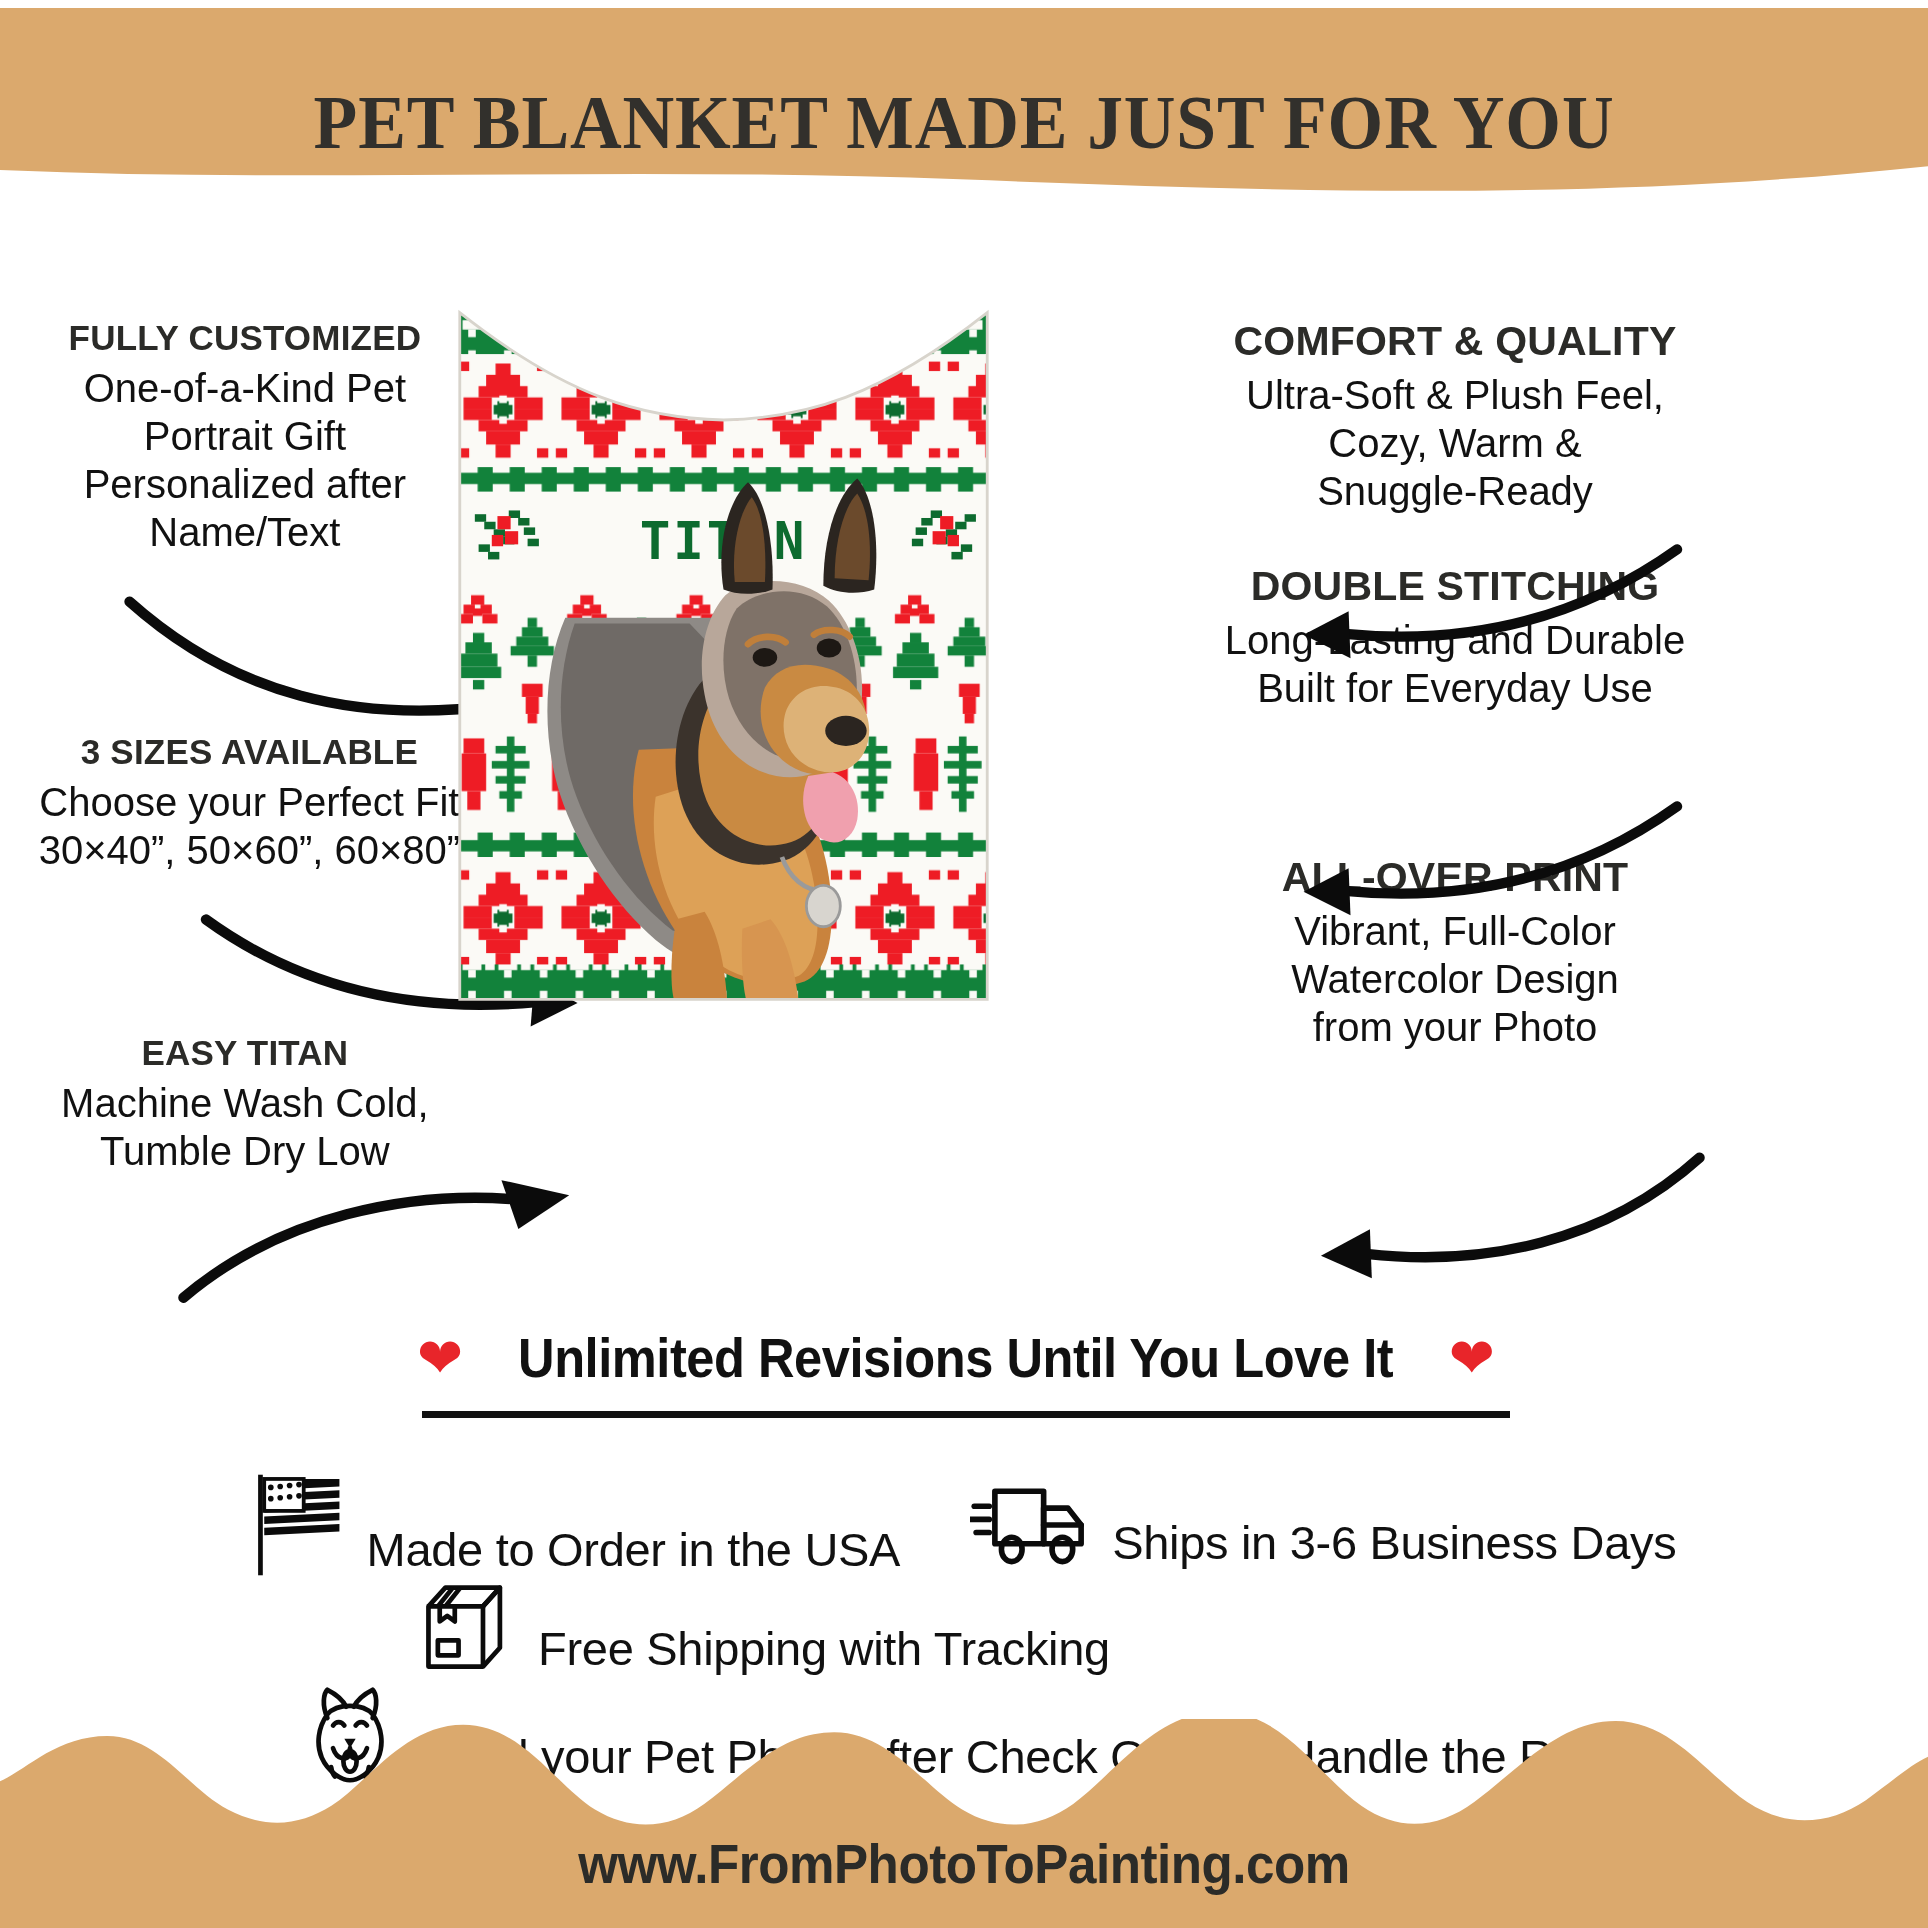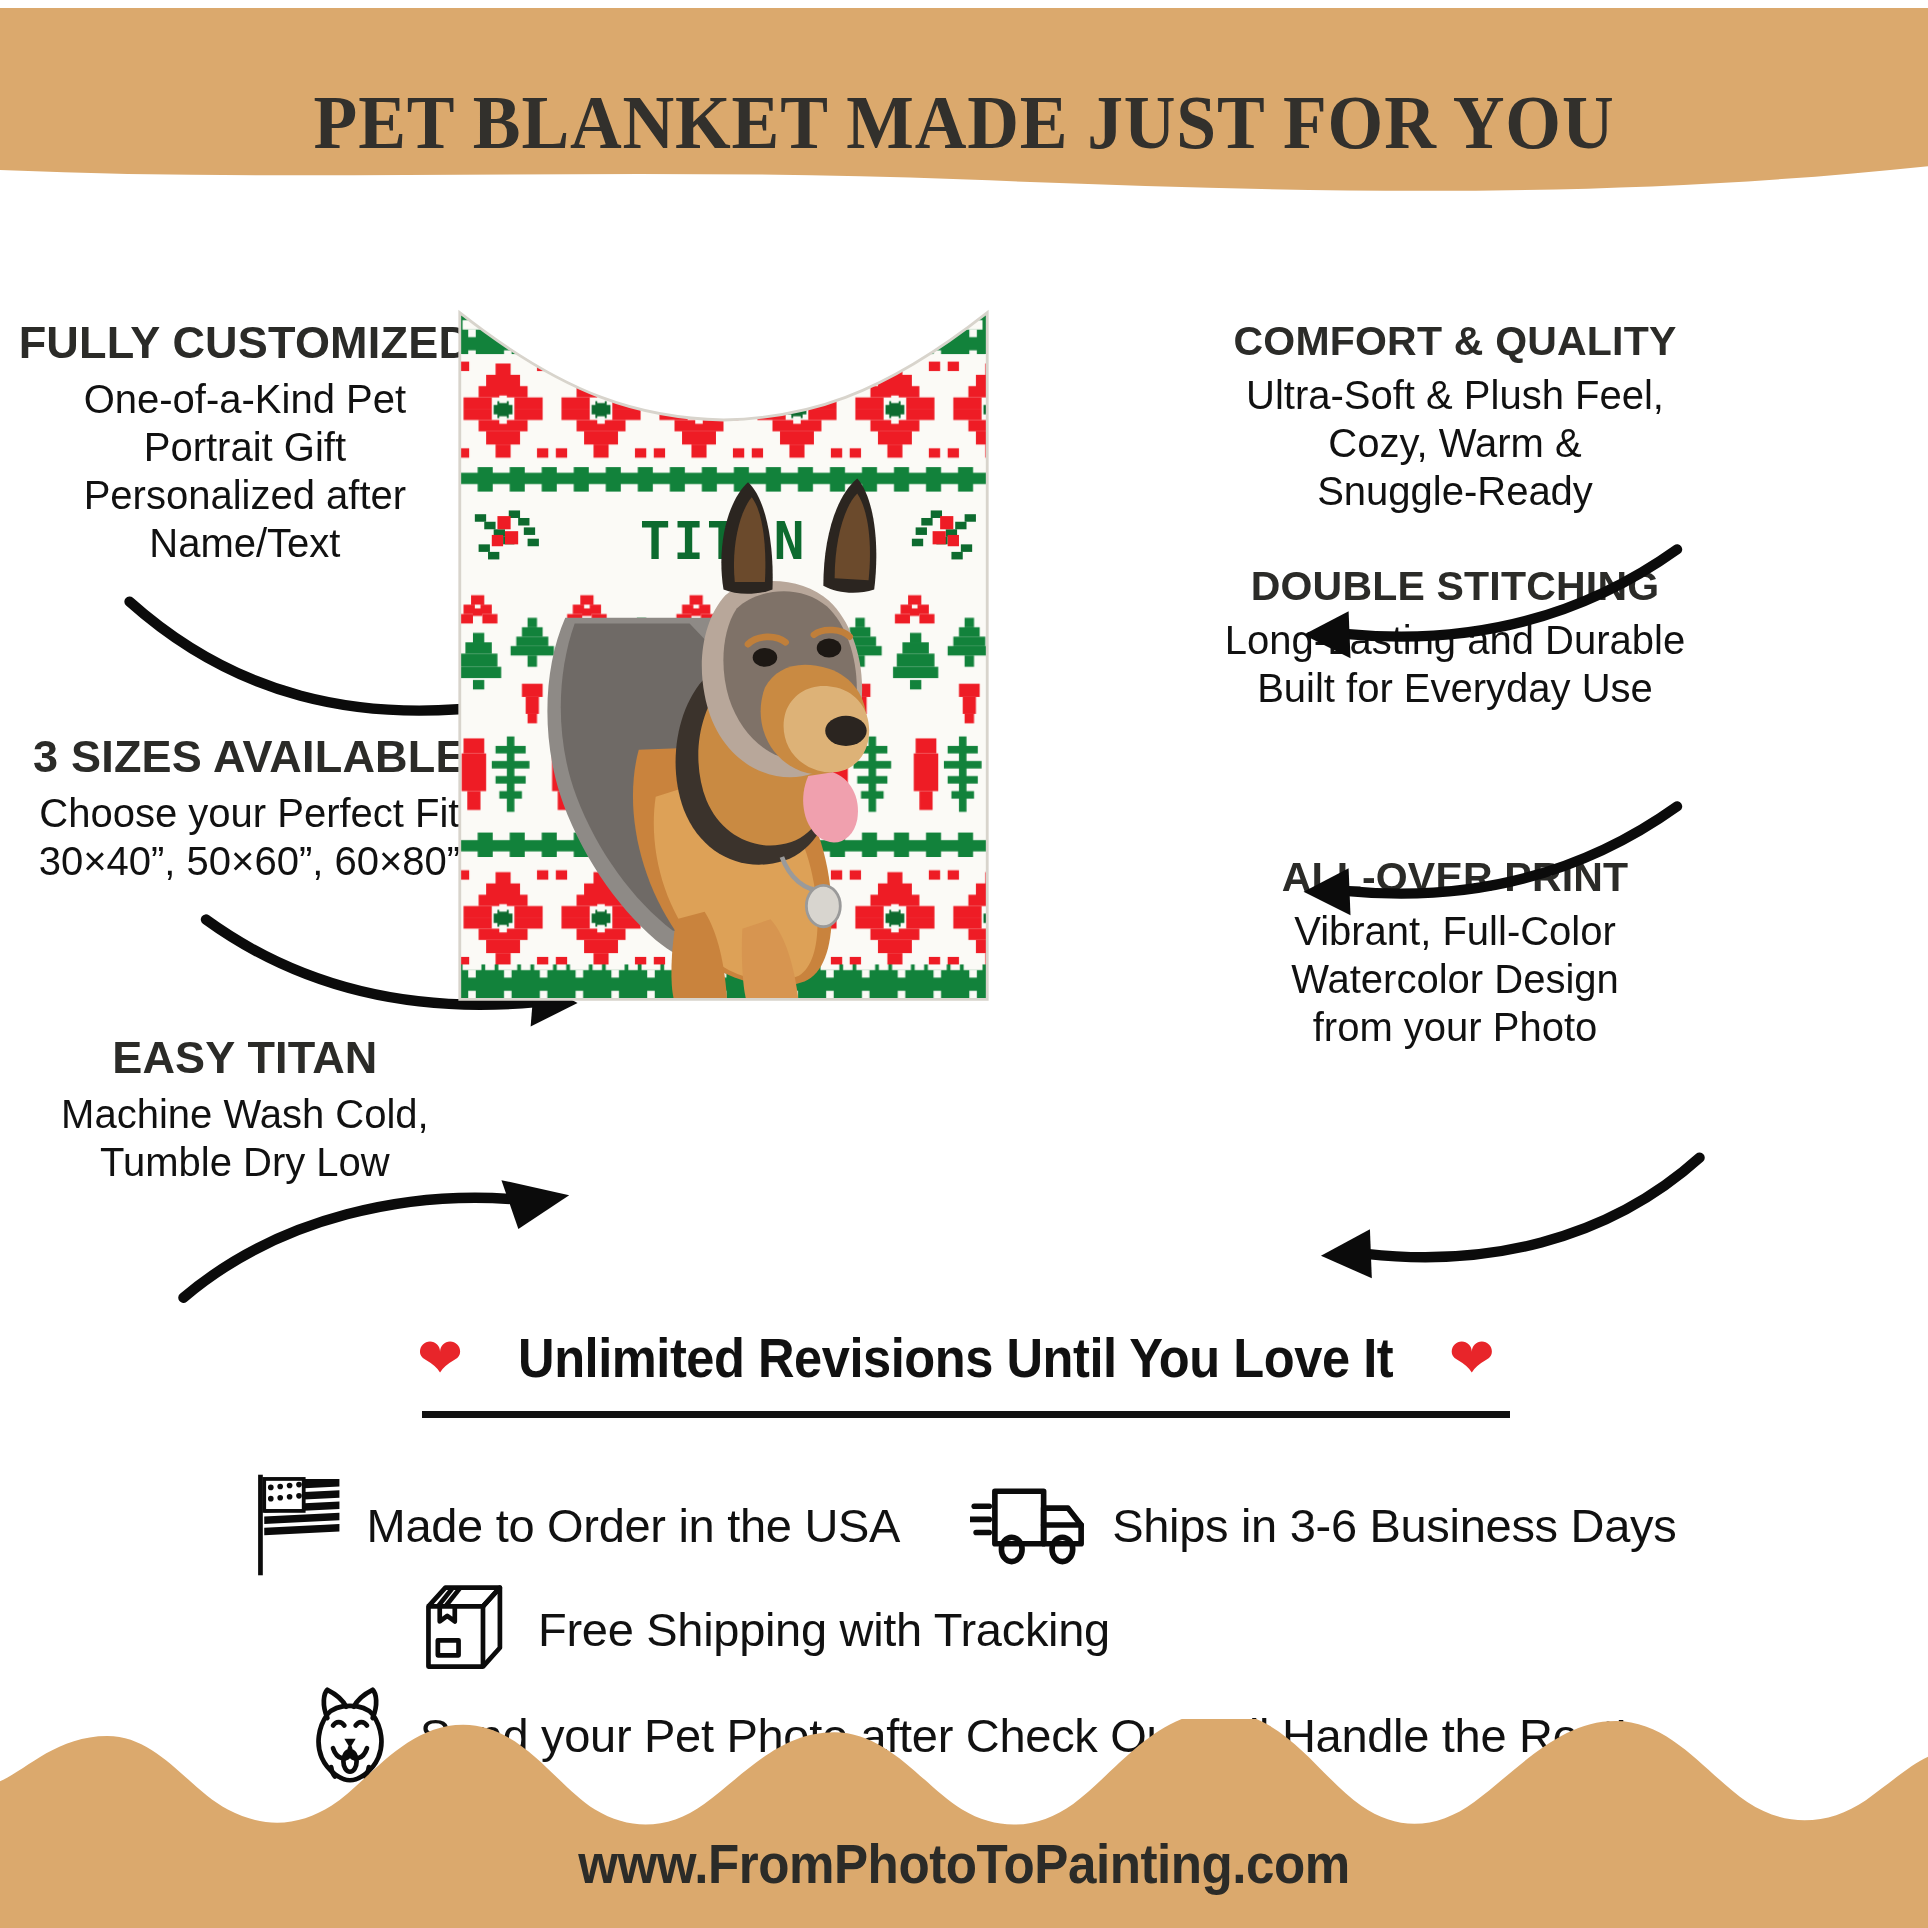--- a/index.html
+++ b/index.html
@@ -37,21 +37,21 @@
   }
 
   
   .feat {
     position: absolute;
     text-align: center;
     color: #1c1c1c;
   }
   .feat .f-head {
     font-weight: 700;
-    font-size: 45px;
+    font-size: 35px;
     letter-spacing: 0.2px;
     color: #2b2b28;
     line-height: 1.08;
     white-space: nowrap;
   }
   .feat .f-body {
     font-weight: 300;
     font-size: 40px;
     line-height: 1.20;
     color: #111111;
@@ -110,21 +110,21 @@
 
   
   .badge-row {
     position: absolute;
     display: flex;
     align-items: center;
     justify-content: center;
     gap: 24.5px;
   }
   .badge {
-    display: flex; align-items: center; gap: 21px;
+    display: flex; align-items: flex-end; gap: 21px;
     white-space: nowrap;
   }
   .badge .b-text {
     font-weight: 300;
     font-size: 47px;
     color: #111111;
     letter-spacing: -0.3px;
   }
   .badge .b-icon { display: flex; align-items: center; justify-content: center; }
 

